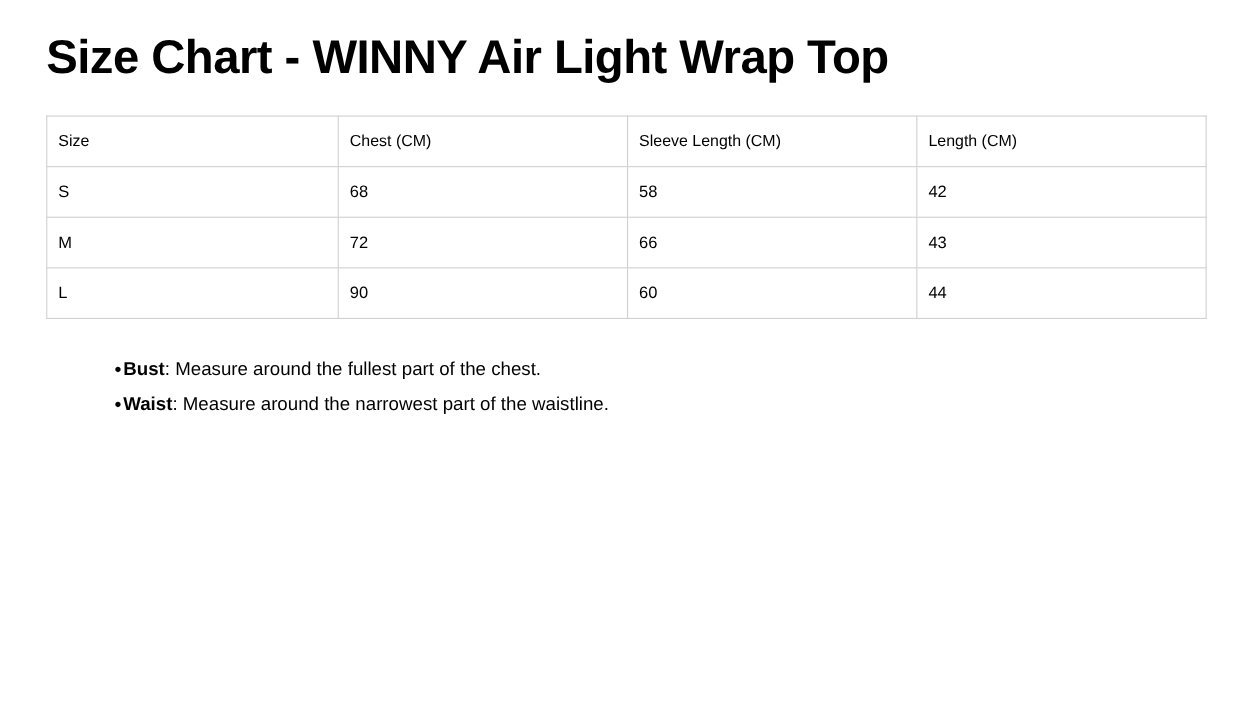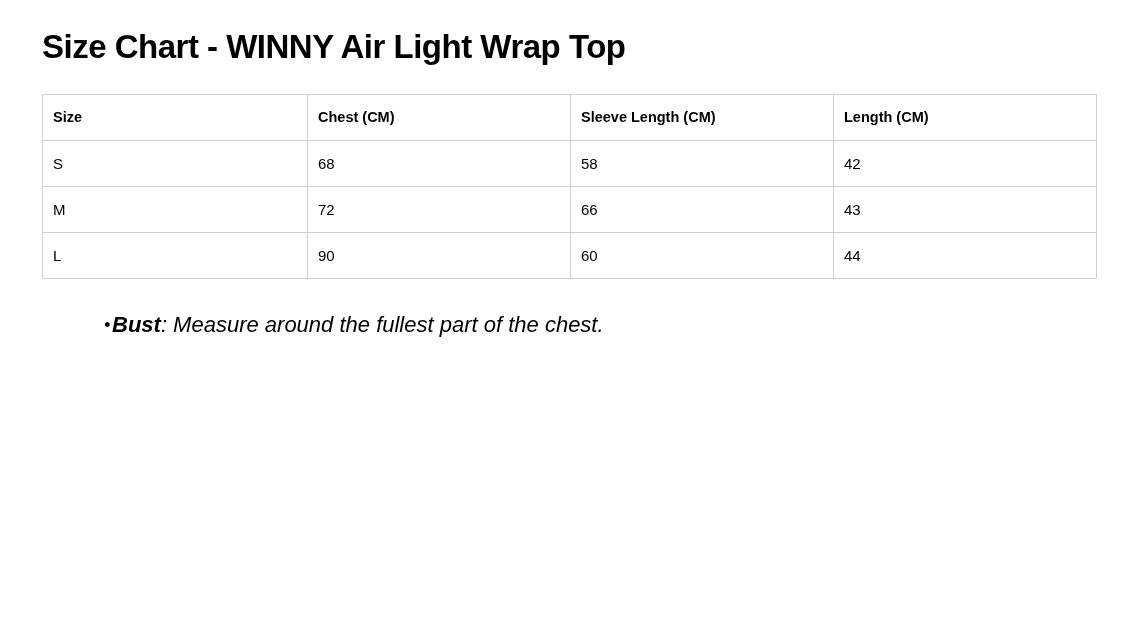--- a/index.html
+++ b/index.html
@@ -14,21 +14,21 @@
     color: #000000;
     overflow: hidden;
   }
   .page {
     box-sizing: border-box;
     width: 1144px;
     height: 637px;
     padding: 28px 48px 0 42px;
   }
   .title {
-    font-size: 33px;
+    font-size: 43px;
     font-weight: bold;
     letter-spacing: -0.5px;
     line-height: 1.15;
     margin: 0 0 28px 0;
   }
   table.size-table {
     border-collapse: collapse;
     width: 1054px;
     table-layout: fixed;
   }
@@ -36,46 +36,45 @@
   table.size-table th {
     border: 1px solid #d0d0d0;
     text-align: left;
     vertical-align: middle;
     padding: 0 0 0 10px;
     height: 45px;
     font-size: 15px;
     font-weight: normal;
   }
   table.size-table thead th {
-    font-weight: bold;
+    font-weight: normal;
     font-size: 14.5px;
   }
   table.size-table col.c0 { width: 265px; }
   table.size-table col.c1 { width: 263px; }
   table.size-table col.c2 { width: 263px; }
   table.size-table col.c3 { width: 263px; }
 
   .guide-title {
     font-size: 37px;
     font-weight: bold;
     letter-spacing: -0.4px;
     margin: 84px 0 0 0;
   }
   ul.guide-list {
     margin: 30px 0 0 0;
     padding: 0 0 0 24px;
     list-style: none;
   }
   ul.guide-list li {
     position: relative;
-    font-size: 22px;
+    font-size: 17px;
     line-height: 32px;
     padding-left: 46px;
     margin: 0;
-    font-style: italic;
   }
   ul.guide-list li::before {
     content: "\2022";
     position: absolute;
     left: 38px;
     top: 0;
     font-size: 18px;
     line-height: 32px;
   }
   ul.guide-list li .term {
@@ -124,15 +123,18 @@
         <td>44</td>
       </tr>
     </tbody>
   </table>
 
 
   <ul class="guide-list">
     <li>
       <span class="term">Bust</span><span>: Measure around the fullest part of the chest.</span>
     </li>
+    <li>
+      <span class="term">Waist</span><span>: Measure around the narrowest part of the waistline.</span>
+    </li>
   </ul>
 
 </div>
 
 </body></html>

